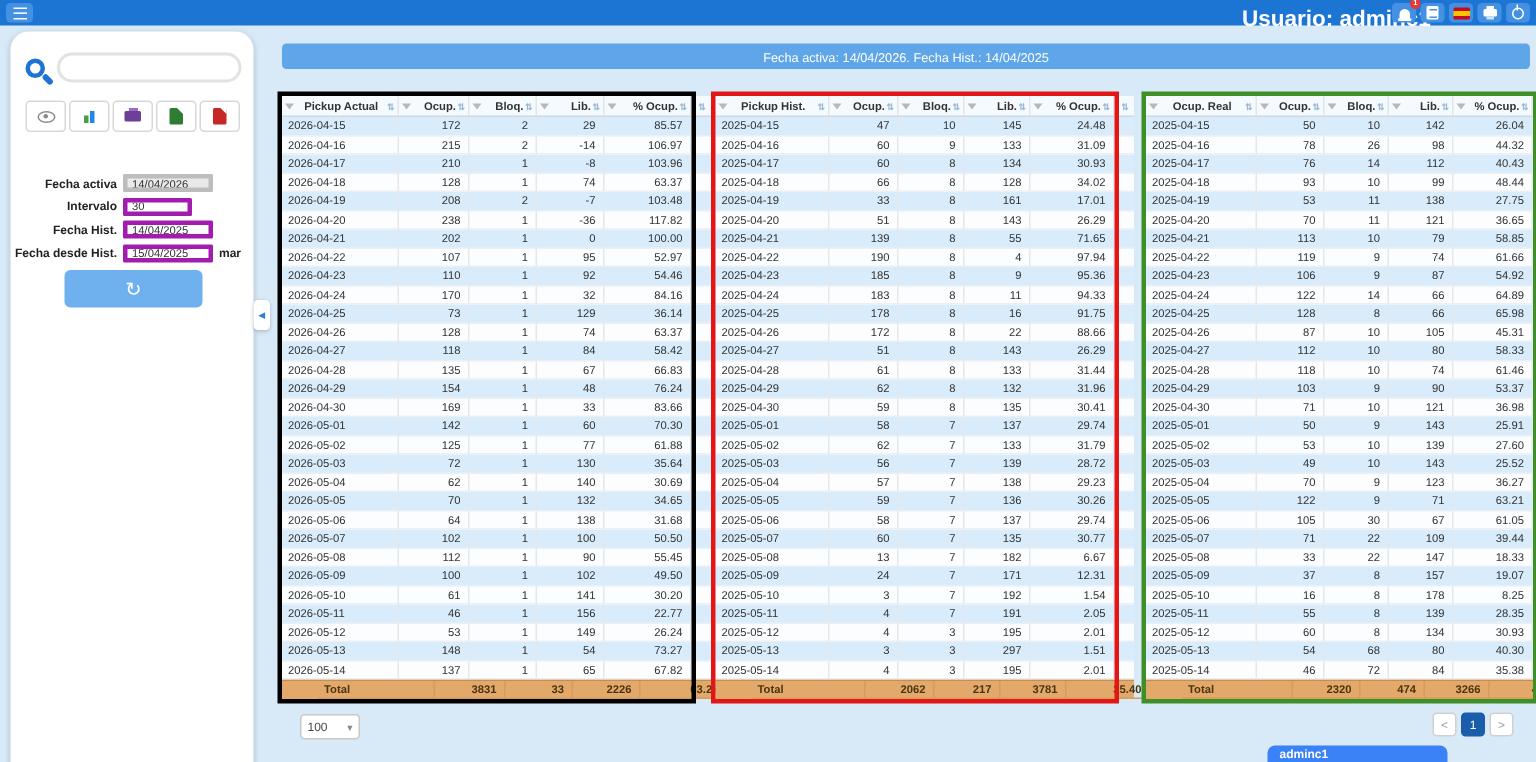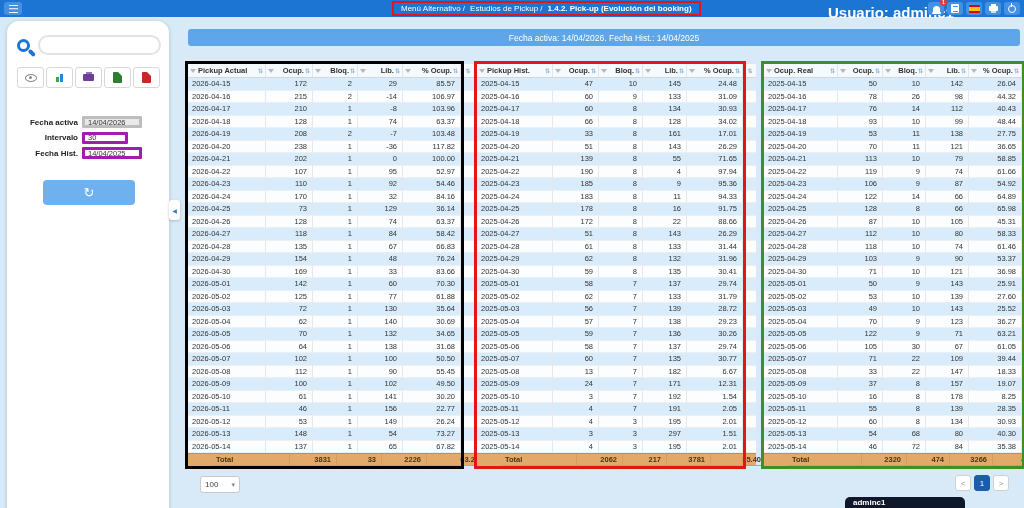--- a/index.html
+++ b/index.html
@@ -64,51 +64,46 @@
   .table-wrap { position:absolute; top:64px; background:#fff; }
   .t1 { left:188px; width:286px; --cols:78px 47px 45px 45px 58px 13px; }
   .t2 { left:477px; width:279px; --cols:76px 46px 44px 44px 56px 13px; }
   .t3 { left:764px; width:258px; --cols:74px 45px 43px 43px 53px; }
   .ann { position:absolute; left:-3px; top:-3px; height:calc(100% + 6px); width:calc(100% - 7px); border:3px solid var(--accent); pointer-events:none; z-index:5; }
   .t3 .ann { width:calc(100% + 6px); }
   .thead { display:grid; grid-template-columns:var(--cols); height:14px; background:#f5fafe; border-bottom:1px solid #cfd8e0; }
   .th { display:flex; align-items:center; font-size:7.5px; font-weight:bold; color:#333; border-right:1px solid #e2e6ea; padding:0 2px; overflow:hidden; cursor:pointer; }
   .funnel { width:0; height:0; border-left:3px solid transparent; border-right:3px solid transparent; border-top:4px solid #b8b8b8; margin-right:2px; flex:none; }
   .th-label { flex:1; text-align:right; white-space:nowrap; overflow:hidden; }
-  .th.first .th-label { text-align:left; }
+  .th.first .th-label { text-align:center; }
   .sort { font-size:6px; color:#9ab7d6; margin-left:1px; flex:none; }
   .th.tail { justify-content:center; border-right:none; }
   .tbody .tr { display:grid; grid-template-columns:var(--cols); height:12.5px; cursor:pointer; }
   .tbody .tr:nth-child(odd) { background:#d9ecfb; }
   .tbody .tr:nth-child(even) { background:#fcfdfe; }
   .td { font-size:7.5px; color:#333; border-right:1px solid #e3e8ee; border-bottom:1px solid #edf0f3; line-height:11.5px; white-space:nowrap; overflow:hidden; }
   .td.date { padding-left:4px; }
   .td.num { text-align:right; padding-right:5px; }
   .td.tail { border-right:none; }
   .trow.total { display:grid; grid-template-columns:var(--cols); height:13px; background:#e2a96a; border-top:1px solid #c78d4e;padding-left:24px; }
   .trow.total .td { font-weight:bold; color:#4a3410; border-color:#d49c5e; line-height:12px; }
 
   #page-size { position:absolute; left:200px; top:476px; width:40px; height:17px; border:1px solid #c9c9c9; border-radius:3px; background:#fff; display:flex; align-items:center; justify-content:space-between; padding:0 4px; font-size:8px; color:#444; cursor:pointer; }
   #page-size .chev { font-size:7px; color:#888; }
   #pager { position:absolute; right:15px; top:475px; display:flex; gap:3px; }
   .pg { width:16px; height:16px; border:1px solid #d0d0d0; border-radius:3px; background:#fff; color:#9a9a9a; font-size:8px; display:flex; align-items:center; justify-content:center; cursor:pointer; }
   .pg.active { background:#1a5dab; border-color:#1a5dab; color:#fff; }
-  #session-tip { position:absolute; left:845px; top:497px; width:120px; height:11px; background:#0f172a; border-radius:5px 5px 0 0; color:#fff; font-size:8px; font-weight:bold; padding-left:8px; display:flex; align-items:center; }
+  #session-tip { position:absolute; left:845px; top:497px; width:120px; height:11px; background:#3b82f6; border-radius:5px 5px 0 0; color:#fff; font-size:8px; font-weight:bold; padding-left:8px; display:flex; align-items:center; }
 </style>
 </head>
 <body>
 
 <div id="topbar">
   <div class="hamb-btn">
     <span class="i-menu"></span>
-  </div>
-  <div class="crumb-box" style="border-color: rgb(227, 22, 22);">
-    <span class="crumb">Menú Alternativo /</span>
-    <span class="crumb">Estudios de Pickup /</span>
-    <span class="crumb b">1.4.2. Pick-up (Evolución del booking)</span>
   </div>
   <span class="user-label">Usuario: adminc1</span>
   <div id="tb-icons">
     <div class="tb-btn">
       <span class="i-bell"></span>
       <span class="badge">1</span>
     </div>
     <div class="tb-btn">
       <span class="i-report"></span>
     </div>
@@ -154,20 +149,25 @@
     </div>
     <div class="f-row">
       <span class="f-label">Intervalo</span>
       <input class="f-input narrow" value="30" style="">
       <span class="f-suffix"></span>
     </div>
     <div class="f-row">
       <span class="f-label">Fecha Hist.</span>
       <input class="f-input" value="14/04/2025" style="">
       <span class="f-suffix"></span>
+    </div>
+    <div class="f-row">
+      <span class="f-label">Fecha desde Hist.</span>
+      <input class="f-input" value="15/04/2025" style="">
+      <span class="f-suffix">mar</span>
     </div>
   </div>
   <button class="refresh-btn">↻</button>
 </div>
 <div id="collapse-tab">◀</div>
 
 <div id="banner">Fecha activa: 14/04/2026. Fecha Hist.: 14/04/2025</div>
 
 <div class="table-wrap t1" style="--accent: #000000;">
   <div class="ann"></div>

